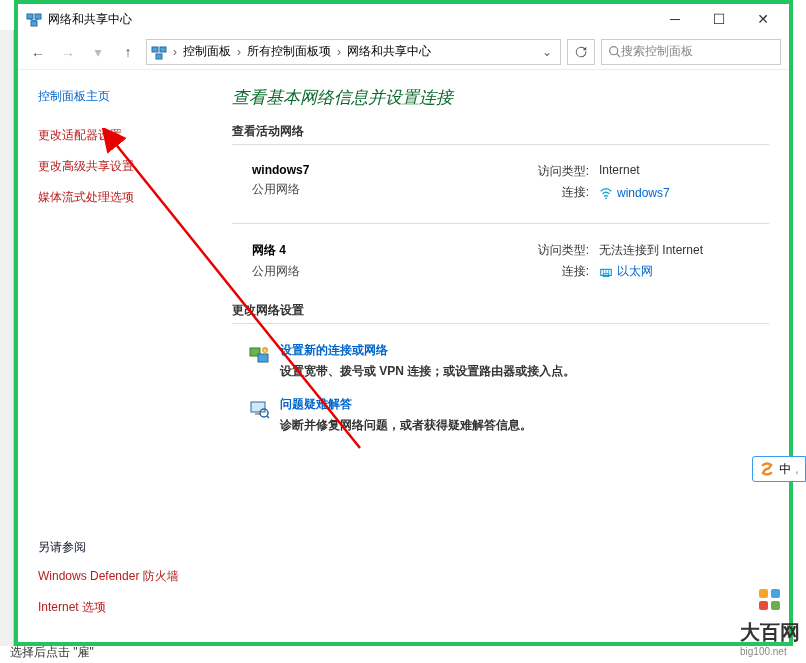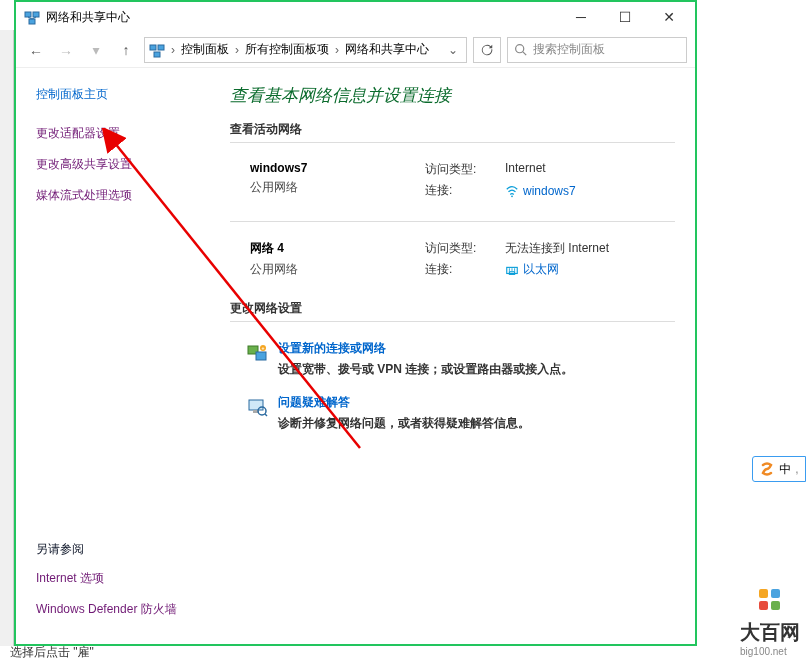--- a/index.html
+++ b/index.html
@@ -1,47 +1,47 @@
 <!DOCTYPE html>
 <html><head>
 <meta charset="utf-8">
 <style>
 * { margin: 0; padding: 0; box-sizing: border-box; font-family: "Microsoft YaHei", "Segoe UI", sans-serif; }
 body { background: #fff; width: 806px; height: 663px; position: relative; overflow: hidden; }
-.window { position: absolute; left: 14px; top: 0; width: 683px; height: 646px; background: #fff; border: 2px solid #22c55e; }
+.window { position: absolute; left: 14px; top: 0; width: 779px; height: 646px; background: #fff; border: 4px solid #22c55e; }
 .titlebar { height: 30px; display: flex; align-items: center; padding: 0 4px 0 8px; background: #fff; }
 .titlebar-icon { width: 16px; height: 16px; margin-right: 6px; }
 .title-text { font-size: 12px; flex: 1; color: #000; }
 .win-btn { width: 44px; height: 30px; display: flex; align-items: center; justify-content: center; font-size: 14px; color: #333; cursor: pointer; }
 .navbar { height: 36px; display: flex; align-items: center; padding: 0 8px; gap: 6px; border-bottom: 1px solid #eee; }
 .nav-arrow { width: 24px; height: 24px; display: flex; align-items: center; justify-content: center; color: #555; font-size: 14px; cursor: pointer; }
 .nav-arrow.disabled { color: #bbb; }
 .addrbar { flex: 1; height: 26px; border: 1px solid #ccc; display: flex; align-items: center; padding: 0 4px; font-size: 12px; gap: 4px; }
 .addrbar svg { flex-shrink: 0; }
 .crumb-sep { color: #666; padding: 0 2px; }
 .crumb { cursor: pointer; }
 .addr-drop { margin-left: auto; color: #666; padding: 0 4px; cursor: pointer; }
 .refresh-btn { width: 28px; height: 26px; border: 1px solid #ccc; display: flex; align-items: center; justify-content: center; cursor: pointer; }
-.searchbox { width: 180px; height: 26px; border: 1px solid #ccc; display: flex; align-items: center; padding: 0 6px; gap: 6px; color: #888; font-size: 12px; }
+.searchbox { width: 180px; height: 26px; border: 1px solid #ccc; display: flex; align-items: center; padding: 0 6px; color: #888; font-size: 12px; }
 .content { display: flex; height: calc(100% - 66px); }
 .sidebar { width: 200px; padding: 18px 14px 12px 20px; display: flex; flex-direction: column; font-size: 12px; }
 .sidebar-home { color: #0066cc; margin-bottom: 22px; cursor: pointer; }
-.sidebar-link { color: #701a75; margin-bottom: 14px; cursor: pointer; }
+.sidebar-link { color: #b91c1c; margin-bottom: 14px; cursor: pointer; }
 .sidebar-spacer { flex: 1; }
 .sidebar-footer-title { color: #0f172a; margin-bottom: 12px; }
 .main { flex: 1; padding: 16px 20px 12px 14px; font-size: 12px; overflow: auto; }
 .main-heading { color: #0b6b2d; font-size: 17px; font-weight: 400; margin-bottom: 14px; font-style: italic; }
 .section-title { color: #333; font-size: 12px; margin-bottom: 4px; font-weight: bold; }
 .section-rule { border: none; border-top: 1px solid #ddd; margin-bottom: 14px; }
 .netblock { display: flex; padding: 4px 0 22px 20px; }
 .net-left { flex: 1; }
 .net-name { font-weight: bold; color: #000; margin-bottom: 4px; }
 .net-type { color: #444; }
 .net-right { width: 250px; display: grid; grid-template-columns: 70px 1fr; row-gap: 4px; column-gap: 10px; }
-.net-label { color: #333; }
+.net-label { color: #333; text-align: right; }
 .net-val { color: #333; }
 .net-link { color: #0066cc; cursor: pointer; display: inline-flex; align-items: center; gap: 4px; }
 .settings-item { display: flex; padding: 4px 0 12px 16px; gap: 10px; font-weight: bold; }
 .settings-icon { width: 22px; height: 22px; flex-shrink: 0; margin-top: 2px; }
 .settings-text .link { color: #0066cc; cursor: pointer; margin-bottom: 4px; display: block; }
 .settings-text .desc { color: #333; }
 .arrow-annot { position: absolute; left: 100px; top: 128px; pointer-events: none; }
 .watermark { position: absolute; right: 6px; bottom: 6px; display: flex; align-items: center; gap: 6px; font-size: 20px; font-weight: bold; color: #333; flex-direction: column; }
 .watermark .sub { font-size: 10px; color: #888; font-weight: normal; }
 .ime-badge { position: absolute; right: 0; top: 456px; width: 54px; height: 26px; border: 1px solid #3a9cf0; border-radius: 3px 0 0 3px; background: #fff; display: flex; align-items: center; justify-content: center; gap: 4px; font-size: 12px; }
@@ -102,22 +102,22 @@
   </div>
 
   <div class="content">
     <div class="sidebar">
       <div class="sidebar-home">控制面板主页</div>
       <div class="sidebar-link">更改适配器设置</div>
       <div class="sidebar-link">更改高级共享设置</div>
       <div class="sidebar-link">媒体流式处理选项</div>
       <div class="sidebar-spacer"></div>
       <div class="sidebar-footer-title">另请参阅</div>
+      <div class="sidebar-link">Windows Defender 防火墙</div>
       <div class="sidebar-link">Internet 选项</div>
-      <div class="sidebar-link">Windows Defender 防火墙</div>
     </div>
 
     <div class="main">
       <h1 class="main-heading">查看基本网络信息并设置连接</h1>
 
       <div class="section-title">查看活动网络</div>
       <hr class="section-rule">
 
       <div class="netblock">
         <div class="net-left">

